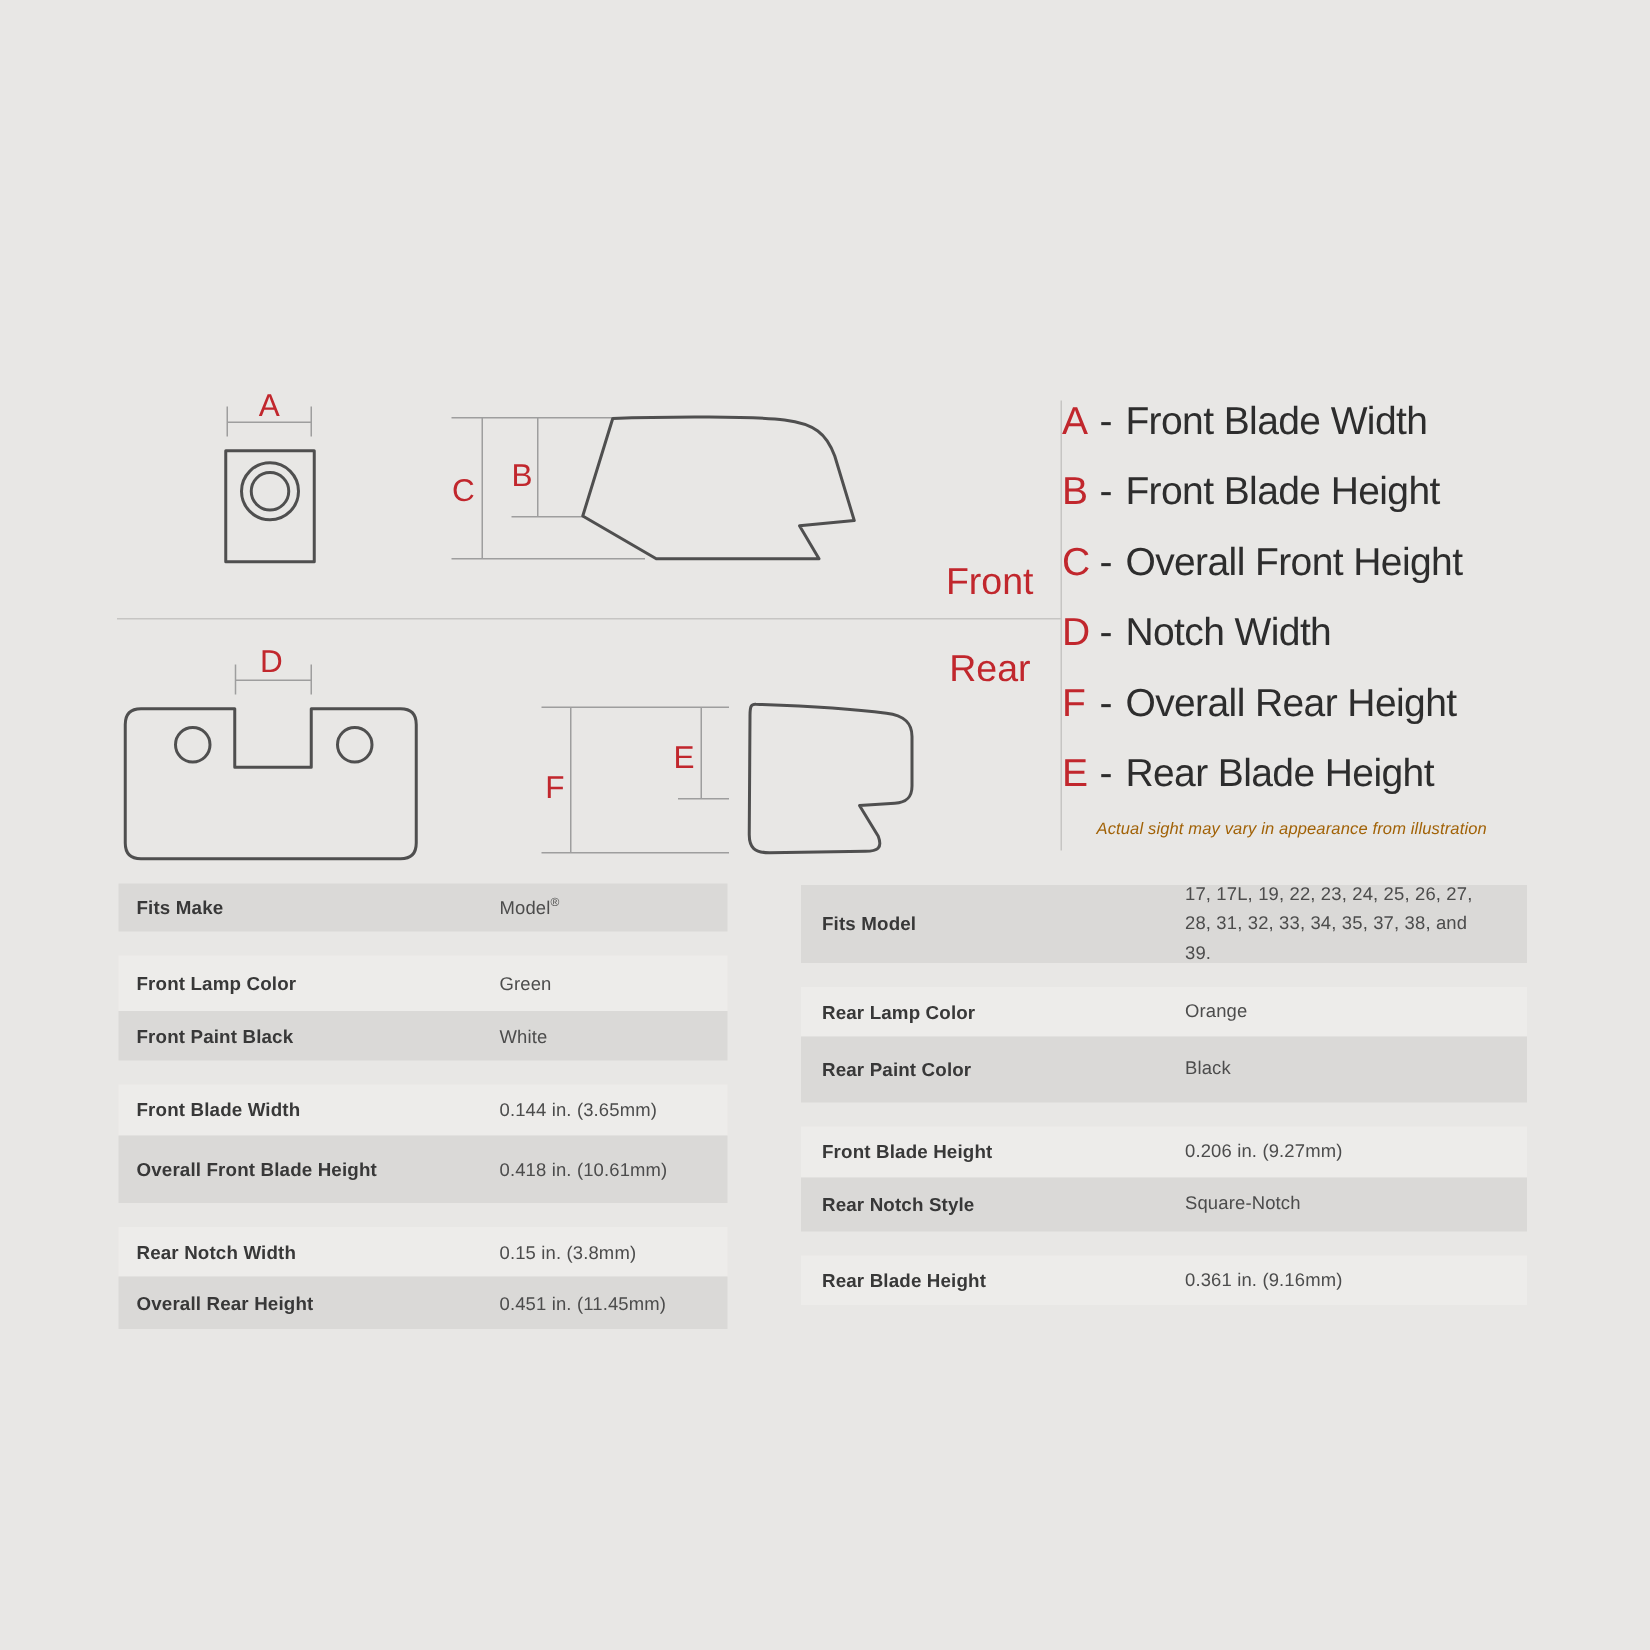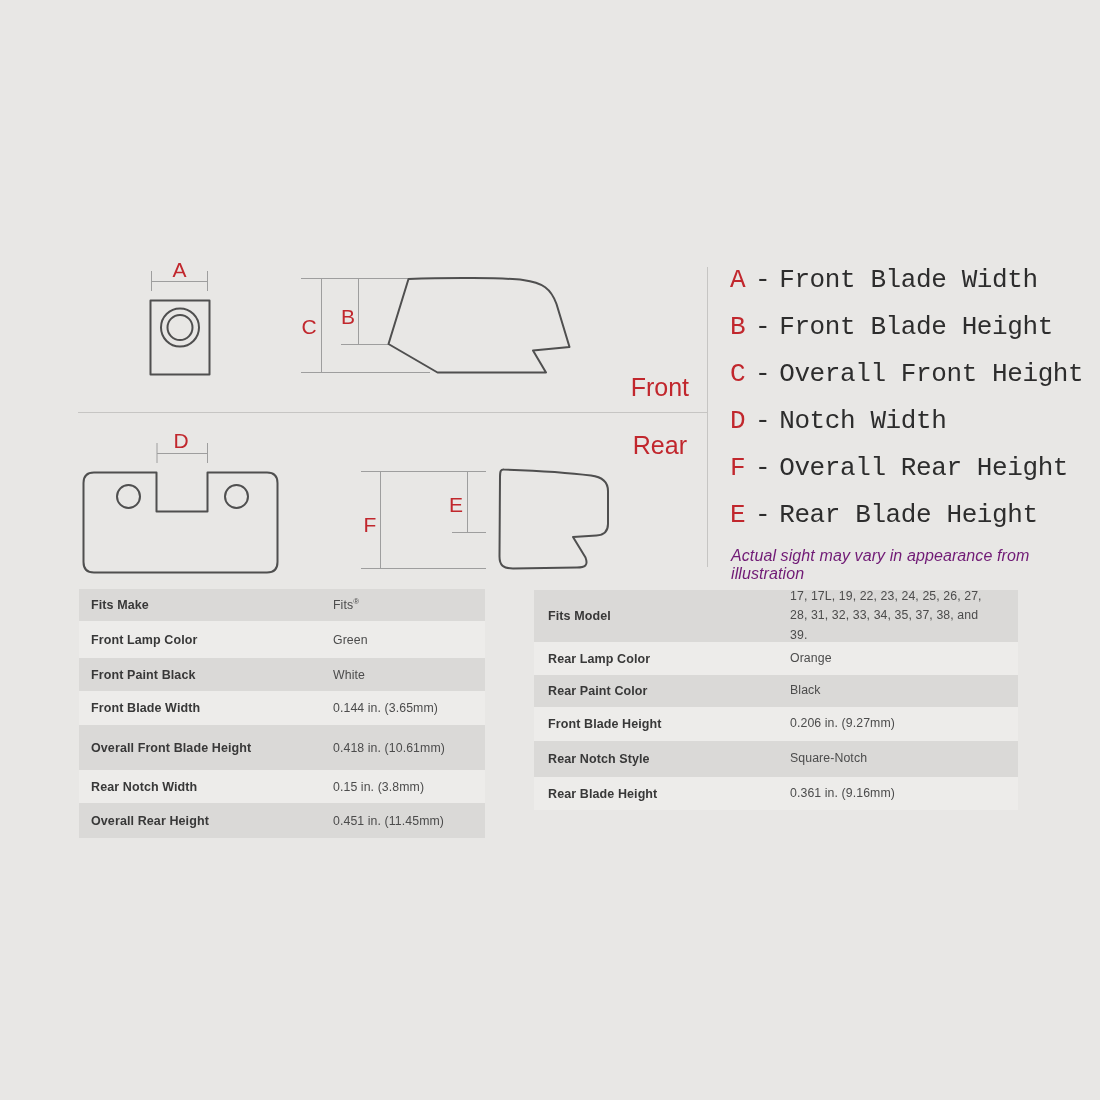--- a/index.html
+++ b/index.html
@@ -6,31 +6,31 @@
   body{font-family:"Liberation Sans",sans-serif;background:#ffffff;}
   .page{position:relative;width:1100px;height:1100px;background:#e8e7e5;overflow:hidden;}
 
   svg.diagrams{position:absolute;left:0;top:0;width:1100px;height:1100px;}
   .outline{stroke:#4f4f4f;stroke-width:2;fill:none;stroke-linejoin:round;}
   .dimline{stroke:#9e9e9e;stroke-width:1;fill:none;}
   .divider{stroke:#c6c5c3;stroke-width:1;}
   .dimletter{fill:#c1272d;font-size:21px;font-family:"Liberation Sans",sans-serif;text-anchor:middle;}
   .viewlabel{fill:#c1272d;font-size:25px;font-family:"Liberation Sans",sans-serif;text-anchor:end;}
 
-  .legend{position:absolute;left:730px;top:257px;font-family:Liberation Mono, monospace;}
+  .legend{position:absolute;left:708px;top:257px;}
   .legend-item{height:47px;line-height:47px;font-size:26px;letter-spacing:-0.4px;white-space:nowrap;}
   .lg-letter{color:#c1272d;display:inline-block;min-width:22px;}
   .lg-dash{color:#2d2d2d;margin:0 9px 0 3px;}
   .lg-label{color:#2d2d2d;}
-  .disclaimer{position:absolute;left:731px;top:547px;font-style:italic;font-size:16px;color:#701a75;letter-spacing:0.1px;}
+  .disclaimer{position:absolute;left:731px;top:547px;font-style:italic;font-size:11px;color:#a16207;letter-spacing:0.1px;}
 
   .spec-table{position:absolute;}
   .spec-table .row{display:flex;align-items:center;box-sizing:border-box;}
   .spec-table .row.dark{background:#dad9d7;}
-  .spec-table .row.light{background:#edecea;}
+  .spec-table .row.light{background:#edecea;margin-top:16px;}
   .cell-label{font-weight:bold;font-size:12.5px;color:#383838;flex:none;letter-spacing:0.1px;}
   .cell-value{font-size:12.3px;color:#4c4c4c;letter-spacing:0.1px;}
   .cell-value sup{font-size:8px;}
 
   .table-left{left:79px;top:589px;width:406px;}
   .table-left .row{padding-left:12px;}
   .table-left .cell-label{width:242px;}
 
   .table-right{left:534px;top:590px;width:484px;}
   .table-right .row{padding-left:14px;}
@@ -111,21 +111,21 @@
     </div>
     <div class="legend-item">
       <span class="lg-letter">E</span><span class="lg-dash">-</span><span class="lg-label">Rear Blade Height</span>
     </div>
   </div>
   <div class="disclaimer">Actual sight may vary in appearance from illustration</div>
 
   <div class="spec-table table-left">
     <div class="row dark" style="height:32px">
       <span class="cell-label">Fits Make</span>
-      <span class="cell-value"><span>Fits</span><sup>®</sup></span>
+      <span class="cell-value"><span>Model</span><sup>®</sup></span>
     </div>
     <div class="row light" style="height:37px">
       <span class="cell-label">Front Lamp Color</span>
       <span class="cell-value">Green</span>
     </div>
     <div class="row dark" style="height:33px">
       <span class="cell-label">Front Paint Black</span>
       <span class="cell-value">White</span>
     </div>
     <div class="row light" style="height:34px">
@@ -148,21 +148,21 @@
 
   <div class="spec-table table-right">
     <div class="row dark" style="height:52px">
       <span class="cell-label">Fits Model</span>
       <span class="cell-value">17, 17L, 19, 22, 23, 24, 25, 26, 27, 28, 31, 32, 33, 34, 35, 37, 38, and 39.</span>
     </div>
     <div class="row light" style="height:33px">
       <span class="cell-label">Rear Lamp Color</span>
       <span class="cell-value">Orange</span>
     </div>
-    <div class="row dark" style="height:32px">
+    <div class="row dark" style="height:44px">
       <span class="cell-label">Rear Paint Color</span>
       <span class="cell-value">Black</span>
     </div>
     <div class="row light" style="height:34px">
       <span class="cell-label">Front Blade Height</span>
       <span class="cell-value">0.206 in. (9.27mm)</span>
     </div>
     <div class="row dark" style="height:36px">
       <span class="cell-label">Rear Notch Style</span>
       <span class="cell-value">Square-Notch</span>

